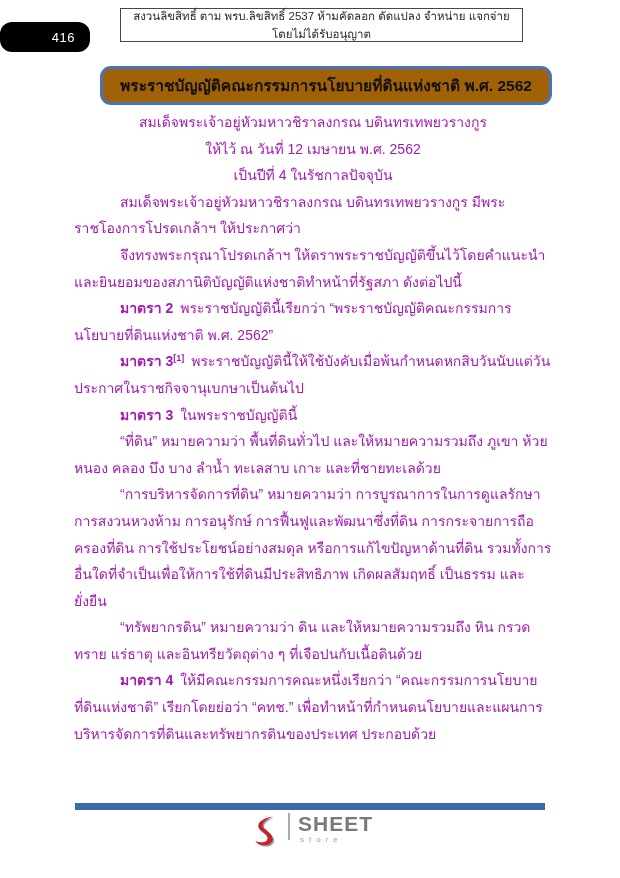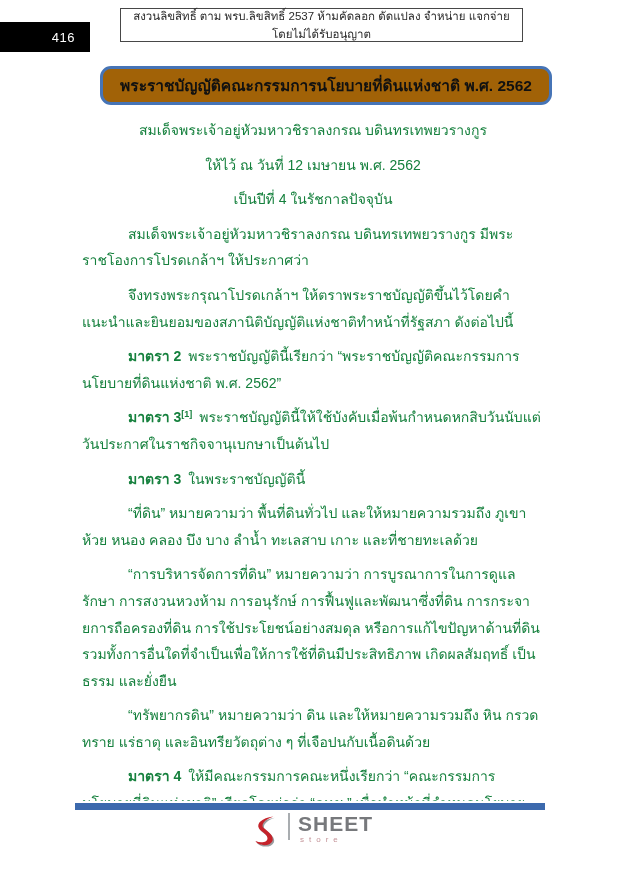--- a/index.html
+++ b/index.html
@@ -26,20 +26,21 @@
     height: 30px;
     background: #000000;
     color: #ffffff;
     display: flex;
     align-items: center;
     justify-content: flex-end;
     padding-right: 15px;
     box-sizing: border-box;
     font-size: 13px;
     letter-spacing: 0.5px;
+    border-radius: 12px;
   }
   .copyright-box {
     position: absolute;
     left: 120px;
     top: 8px;
     width: 403px;
     height: 34px;
     border: 1px solid #474747;
     box-sizing: border-box;
     display: flex;
@@ -70,24 +71,24 @@
   
   .doc-body {
     position: absolute;
     left: 74px;
     top: 109px;
     width: 478px;
     height: 692px;
     overflow: hidden;
   }
   .doc-body p {
-    margin: 8px;
+    margin: 0;
     font-size: 14px;
     line-height: 26.6px;
-    color: #15803d;
+    color: #a21caf;
   }
   .doc-body p.center { text-align: center; }
   .doc-body p.indent { text-indent: 46px; text-align: left; }
   .run-bold { font-weight: bold; }
   .run-gap { margin-right: 7px; }
   .run-sup {
     vertical-align: super;
     font-size: 9px;
     line-height: 0;
   }

